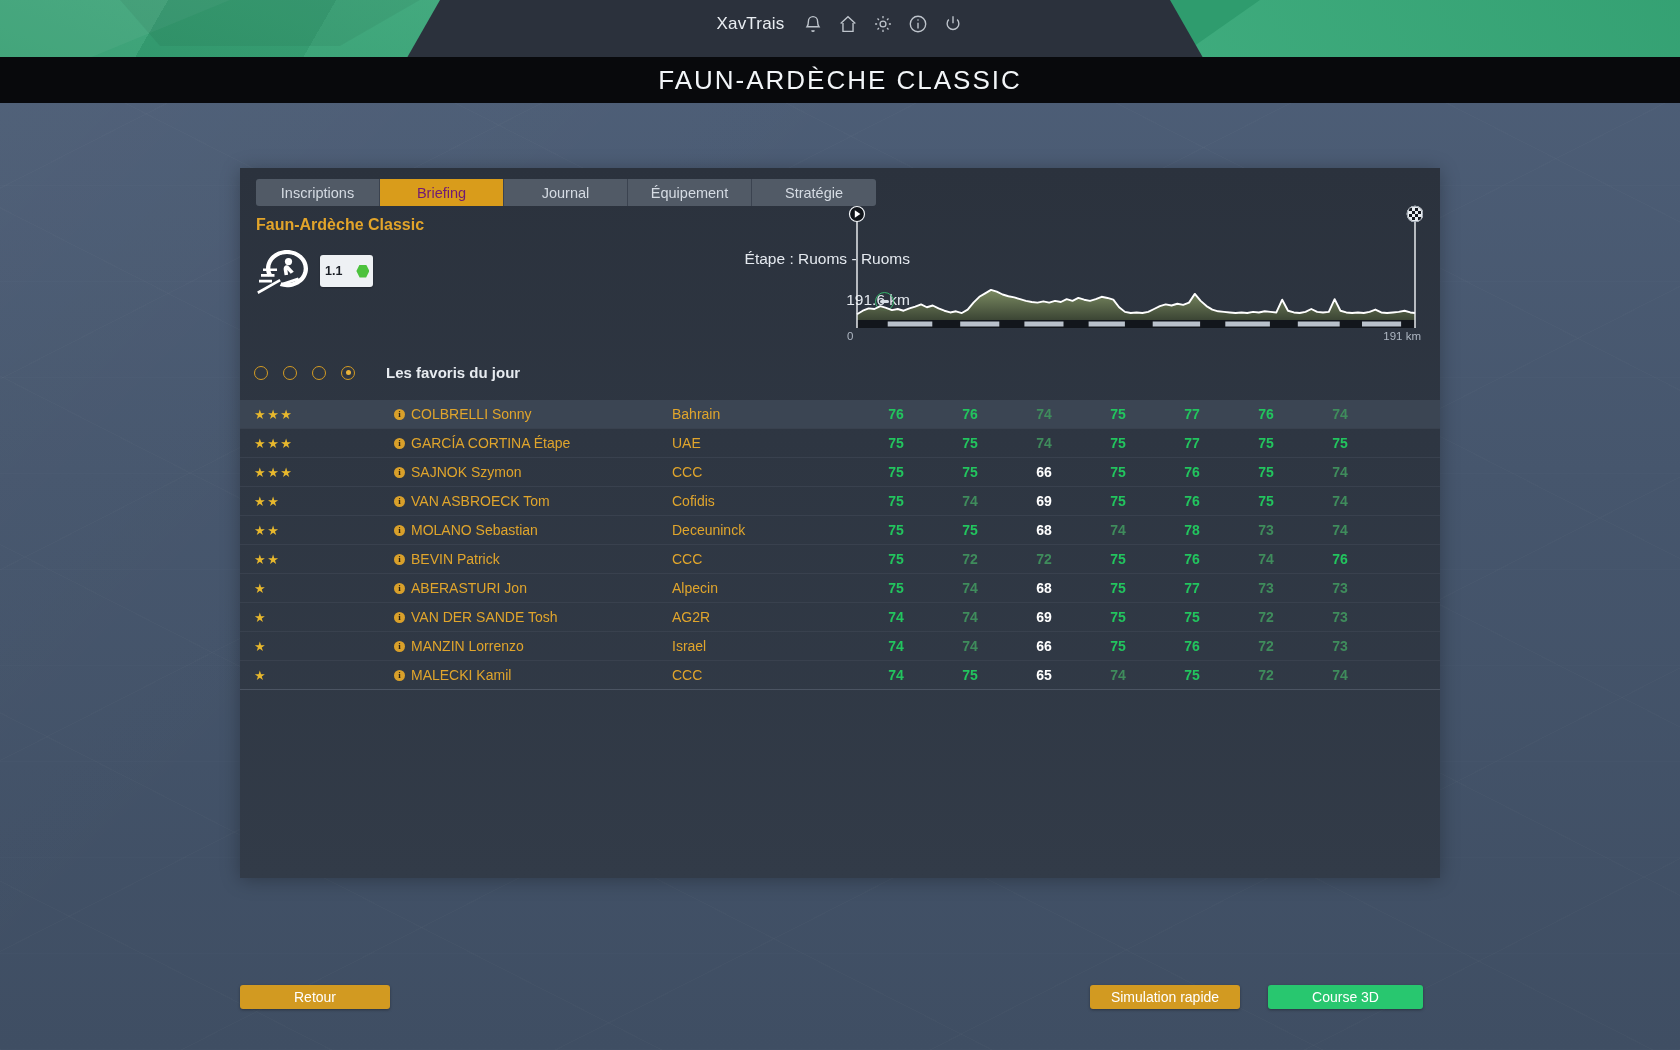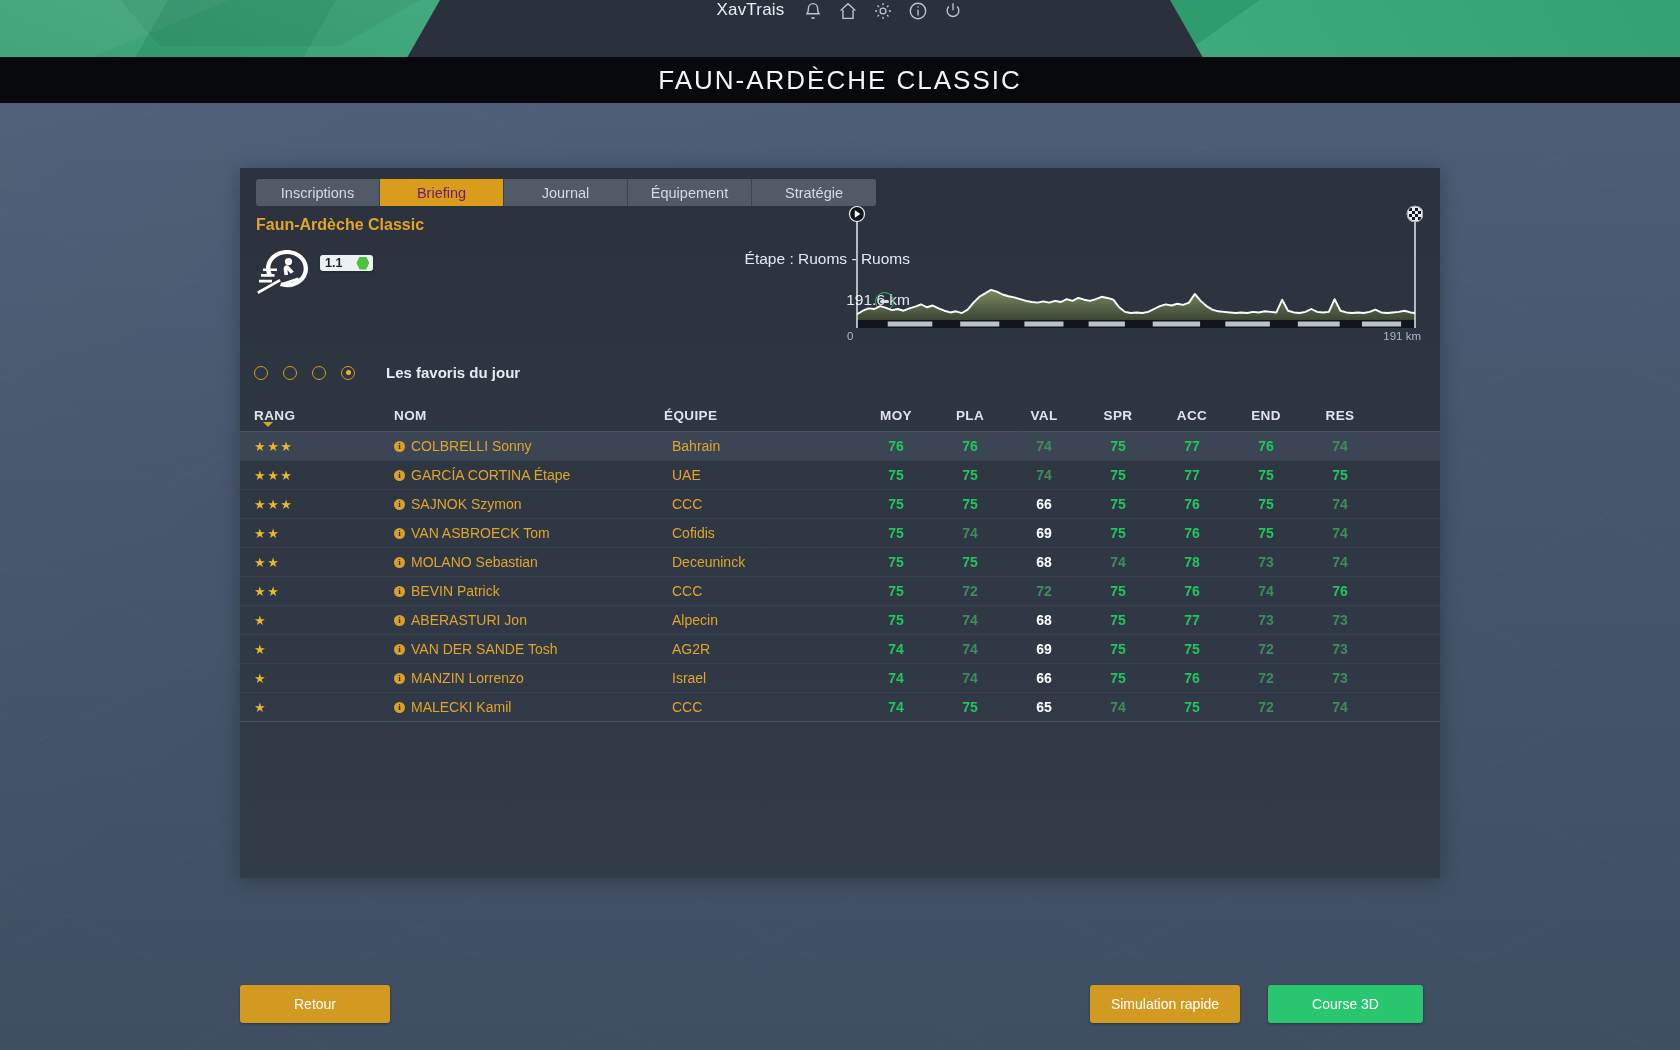--- a/index.html
+++ b/index.html
@@ -54,21 +54,21 @@
     clip-path: polygon(100px 0, 520px 0, 520px 70px, 0 70px);
   }
   .topbar .center-dark {
     position: absolute; left: 400px; top: 0; width: 810px; height: 70px;
     background: #2b313c;
     clip-path: polygon(40px 0, 770px 0, 810px 70px, 0 70px);
   }
 
   .usercluster {
     position: absolute; left: 0; top: 0; width: 1680px; height: 48px;
-    display: flex; justify-content: center; gap: 13px;
+    display: flex; align-items: center; justify-content: center; gap: 13px;
     z-index: 5;
   }
   .username {
     color: #e9edf2; font-size: 17px; letter-spacing: .2px; margin-right: 4px;
   }
   .ticon { width: 22px; height: 22px; opacity: .82; display: block; }
   .ticon svg { display:block; width:22px; height:22px; }
 
   
   .titleband {
@@ -115,21 +115,21 @@
   }
 
   
   .logo {
     position: absolute; left: 15px; top: 78px; width: 60px; height: 52px;
   }
   .logo svg { width: 60px; height: 52px; display: block; }
 
   .badge {
     position: absolute; left: 80px; top: 87px;
-    height: 16px; min-width: 50px;
+    height: 32px; min-width: 50px;
     background: #eef1f4;
     border-radius: 3px;
     display: flex; align-items: center; gap: 14px;
     padding: 0 4px 0 5px;
     box-shadow: 0 1px 2px rgba(0,0,0,.3);
   }
   .badge .bnum { color: #1c2027; font-size: 12.5px; font-weight: bold; }
   .badge .bdot {
     width: 13px; height: 13px; background: #4cc23d; border-radius: 3px;
     clip-path: polygon(25% 0,75% 0,100% 50%,75% 100%,25% 100%,0 50%);
@@ -222,21 +222,21 @@
     flex: 0 0 11px; font-family: "Liberation Serif", serif;
   }
   .rteam { color: #e0a52c; font-size: 14px; margin-left: 8px; }
   .num { text-align: center; font-size: 14px; font-weight: bold; }
   .v-hi { color: #22c55e; }
   .v-mid { color: #3f8c5c; }
   .v-lo { color: #ffffff; }
 
   
   .btn {
-    position: absolute; height: 38px;
+    position: absolute; height: 24px;
     display: flex; align-items: center; justify-content: center;
     border-radius: 3px; cursor: pointer;
     color: #fff; font-size: 14px;
     box-shadow: 0 1px 3px rgba(0,0,0,.35);
   }
   .btn.retour { left: 240px; top: 985px; width: 150px; background: #d29a21; }
   .btn.sim    { left: 1090px; top: 985px; width: 150px; background: #d29a21; }
   .btn.c3d    { left: 1268px; top: 985px; width: 155px; background: #28c76f; }
 </style>
 </head>
@@ -388,32 +388,20 @@
 
     <div class="radiorow" id="radiorow">
         <div class="radio"></div>
         <div class="radio"></div>
         <div class="radio"></div>
         <div class="radio on"></div>
         <div class="radiolabel">Les favoris du jour</div>
       </div>
 
     <div class="tbl">
-      <div class="thead" id="thead">
-          <div>RANG<span class="sorticon"></span></div>
-          <div>NOM</div>
-          <div>ÉQUIPE</div>
-          <div class="num">MOY</div>
-          <div class="num">PLA</div>
-          <div class="num">VAL</div>
-          <div class="num">SPR</div>
-          <div class="num">ACC</div>
-          <div class="num">END</div>
-          <div class="num">RES</div>
-        </div>
       <div id="tbody">
           <div class="trow sel">
             <div class="stars">★★★</div>
             <div class="rname">
               <span class="iinfo">i</span>
               <span>COLBRELLI Sonny</span>
             </div>
             <div class="rteam">Bahrain</div>
             <div class="num v-hi">76</div>
             <div class="num v-hi">76</div>

